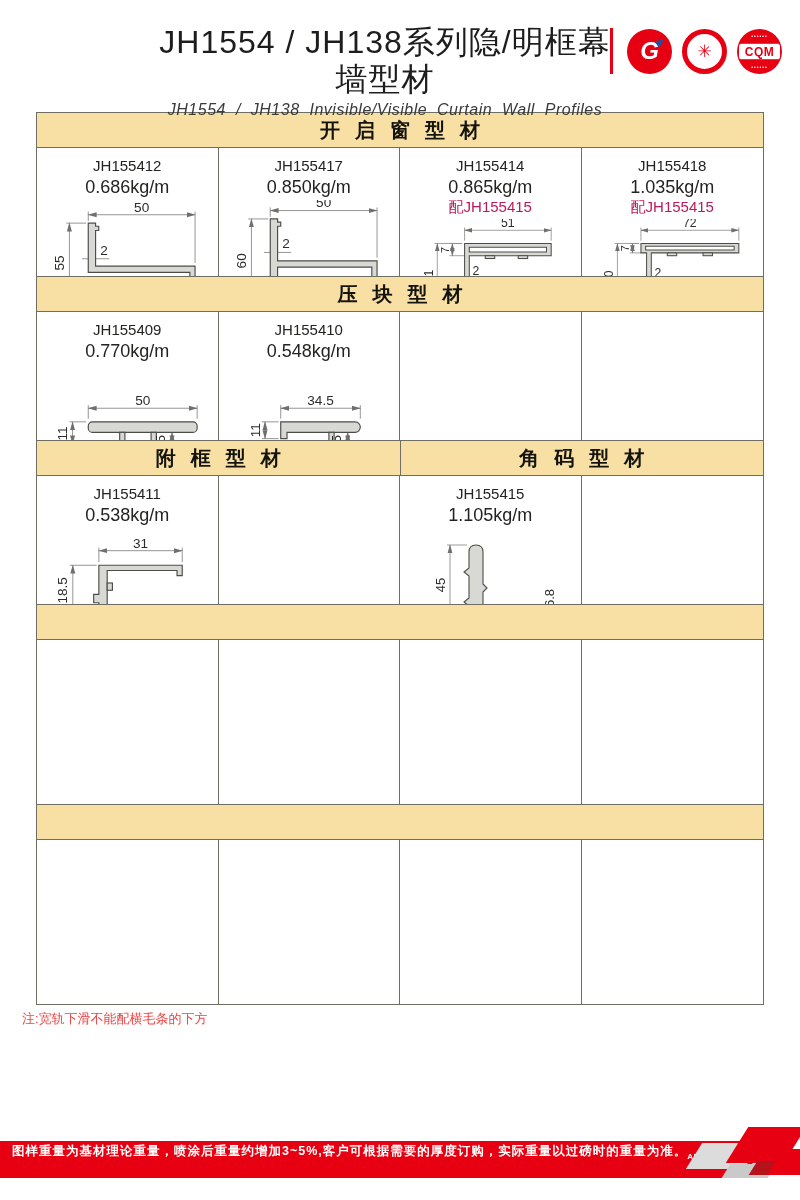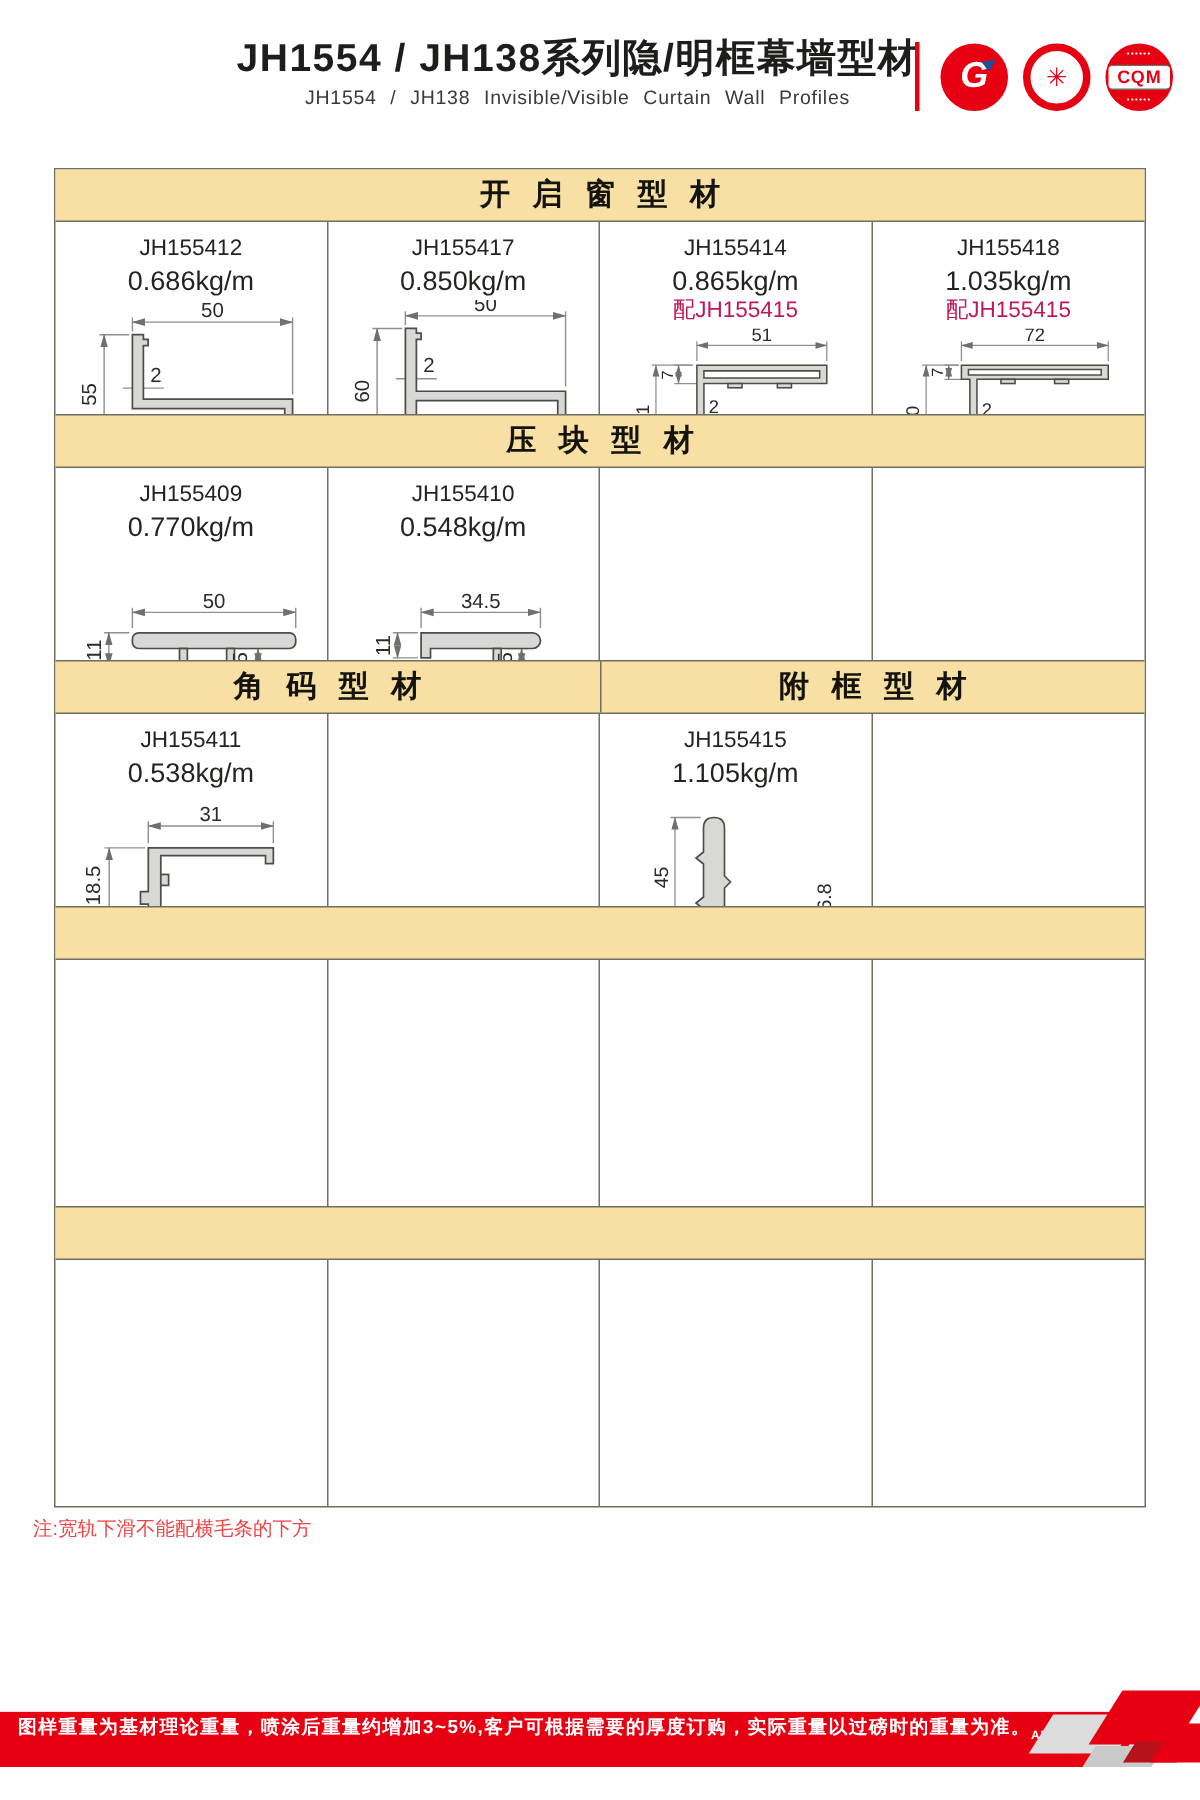--- a/index.html
+++ b/index.html
@@ -2,32 +2,32 @@
 <html><head>
 <meta charset="utf-8">
 <style>
   html,body{margin:0;padding:0;}
   body{background:#e8e8e8;font-family:"Liberation Sans","DejaVu Sans",sans-serif;}
   .page{position:relative;width:800px;height:1200px;margin:0 auto;background:#ffffff;overflow:hidden;}
 
   
   .header{position:relative;height:112px;}
   .header-titles{position:absolute;left:150px;top:24px;width:470px;text-align:center;}
-  .page-title{font-size:26px;font-weight:bold;color:#1d1d1b;letter-spacing:1px;line-height:1.15;}
-  .page-subtitle{font-size:13px;color:#3a3a38;margin-top:3px;word-spacing:5px;letter-spacing:0.5px;}
+  .page-title{font-size:32px;font-weight:normal;color:#1d1d1b;letter-spacing:1px;line-height:1.15;}
+  .page-subtitle{font-size:16px;color:#3a3a38;margin-top:3px;word-spacing:5px;letter-spacing:0.5px;font-style:italic;}
   .header-logos{position:absolute;right:18px;top:28px;display:flex;align-items:center;gap:10px;}
   .logo-divider{width:3px;height:46px;background:#e60012;margin-right:4px;}
   .logo-circle{width:45px;height:45px;border-radius:50%;position:relative;flex:0 0 auto;}
   .logo-gb{background:#e60012;display:flex;align-items:center;justify-content:center;}
   .logo-gb .g{color:#ffffff;font-size:24px;font-weight:bold;font-style:italic;line-height:1;}
   .logo-gb .arrow{position:absolute;right:7px;top:9px;width:0;height:0;border-left:9px solid #1f4e9c;border-top:4px solid transparent;border-bottom:4px solid transparent;transform:rotate(-35deg);}
   .logo-seal{background:#ffffff;border:5px solid #e60012;box-sizing:border-box;display:flex;align-items:center;justify-content:center;}
   .logo-seal .flake{color:#e60012;font-size:17px;line-height:1;}
   .logo-cqm{background:#e60012;display:flex;align-items:center;justify-content:center;}
-  .logo-cqm .band{position:absolute;left:2px;right:2px;top:14px;height:15px;background:#ffffff;border-radius:3px;display:flex;align-items:center;justify-content:center;}
+  .logo-cqm .band{position:absolute;left:2px;right:2px;top:14px;height:15px;background:#ffffff;border-radius:3px;display:flex;align-items:flex-end;justify-content:center;}
   .logo-cqm .band span{color:#e60012;font-size:12px;font-weight:bold;letter-spacing:0.5px;}
   .logo-cqm .dots{position:absolute;left:0;right:0;top:5px;text-align:center;color:#fff;font-size:5px;letter-spacing:1px;line-height:1;}
   .logo-cqm .dots2{position:absolute;left:0;right:0;bottom:4px;text-align:center;color:#fff;font-size:5px;letter-spacing:1px;line-height:1;}
 
   
   .board{margin:0 36px;border:1px solid #6e6e62;}
   .band{height:34px;background:#f8dfa3;border-top:1px solid #6e6e62;border-bottom:1px solid #6e6e62;display:flex;align-items:center;justify-content:center;}
   .band:first-child{border-top:none;}
   .band-title{font-size:20px;font-weight:bold;color:#14140f;letter-spacing:15px;text-indent:15px;line-height:1;}
   .band-split{height:34px;background:#f8dfa3;border-top:1px solid #6e6e62;border-bottom:1px solid #6e6e62;display:flex;}
@@ -239,24 +239,24 @@
           <text class="dimtxt" x="116" y="52" text-anchor="middle" transform="rotate(-90 116 52)">5</text>
         </svg>
       </div>
 
       <div class="cell"></div>
       <div class="cell"></div>
     </div>
 
     <div class="band-split">
       <div class="band-half">
+        <span class="band-title">附框型材</span>
+      </div>
+      <div class="band-half">
         <span class="band-title">角码型材</span>
-      </div>
-      <div class="band-half">
-        <span class="band-title">附框型材</span>
       </div>
     </div>
 
     <div class="row">
 
       <div class="cell">
         <div class="cell-code">JH155411</div>
         <div class="cell-weight">0.538kg/m</div>
         <svg viewBox="0 0 170 95" width="178" height="99" style="margin-top:8px">
           <g class="dim">

